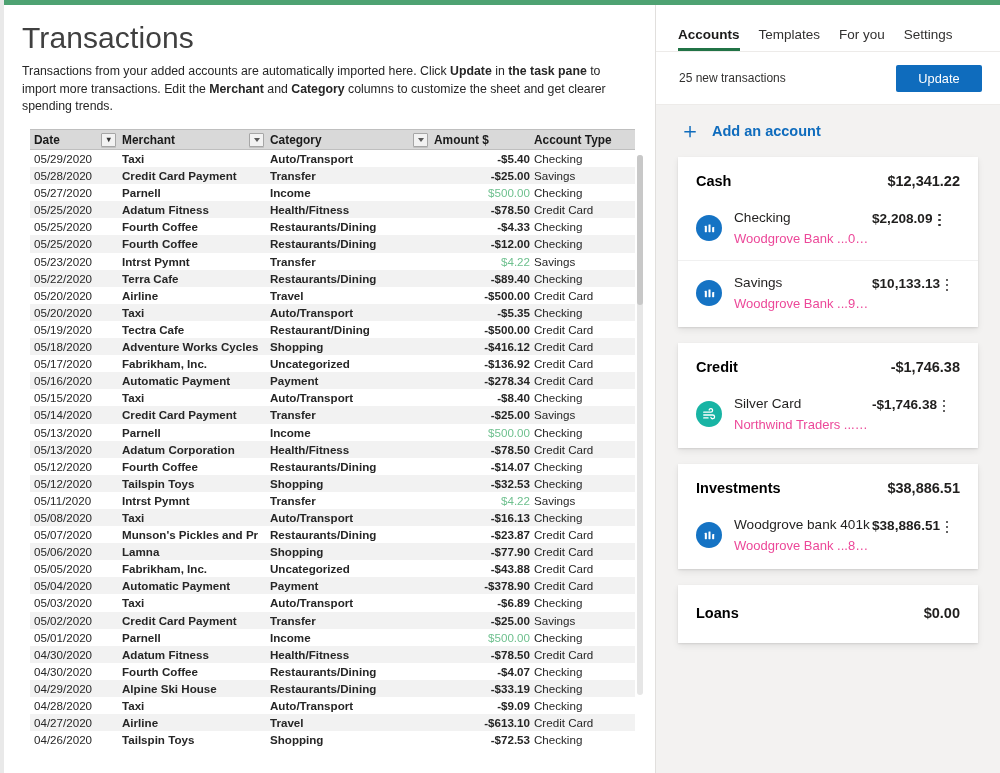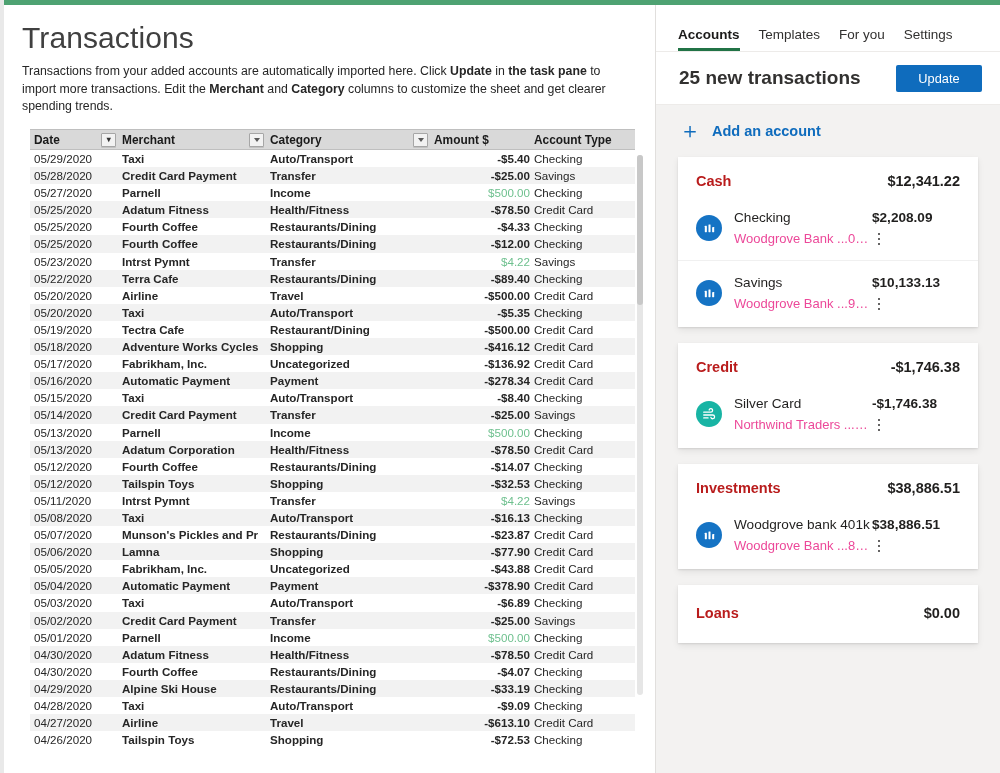--- a/index.html
+++ b/index.html
@@ -198,23 +198,22 @@
   .pane-sub {
     background: #ffffff;
     height: 53px;
     display: flex;
     align-items: center;
     justify-content: space-between;
     padding: 0 18px 0 23px;
     border-bottom: 1px solid #edebe9;
   }
   .pane-sub .sub-text {
-    font-size: 19px;
+    font-size: 12px;
     color: #323130;
-    font-weight: bold;
   }
   .update-btn {
     background: #0f6cbd;
     color: #ffffff;
     border: none;
     border-radius: 2px;
     font-size: 12.8px;
     font-family: "Liberation Sans", sans-serif;
     padding: 0 16px;
     height: 27px;
@@ -248,21 +247,21 @@
     box-shadow: 0 0.6px 1.8px rgba(0,0,0,0.10), 0 3px 7px rgba(0,0,0,0.07);
     padding: 0 0 2px 0;
   }
   .card-head {
     display: flex;
     align-items: center;
     justify-content: space-between;
     padding: 16px 18px 13px 18px;
   }
   .card-head .ch-title {
-    font-size: 14.5px; color: #b91c1c; font-weight: bold;
+    font-size: 14.5px; color: #000000; font-weight: bold;
   }
   .card-head .ch-amt {
     font-size: 14.5px; color: #201f1e; font-weight: bold;
   }
   .acct-row {
     display: flex;
     align-items: flex-start;
     padding: 6px 14px 12px 18px;
     position: relative;
   }
@@ -281,21 +280,21 @@
     line-height: 19px;
     white-space: nowrap; overflow: hidden; text-overflow: ellipsis;
   }
   .acct-sub {
     font-size: 13px; color: #ec4899;
     line-height: 19px; margin-top: 2px;
     white-space: nowrap; overflow: hidden; text-overflow: ellipsis;
   }
   .acct-right {
     flex: 0 0 auto;
-    display: flex; flex-direction: column; align-items: flex-start;
+    display: flex; flex-direction: row; align-items: center;
     min-width: 92px;
   }
   .acct-amt {
     font-size: 13.6px; color: #201f1e; font-weight: bold;
     line-height: 19px; white-space: nowrap;
   }
   .kebab {
     margin-top: 4px; margin-right: 6px;
     width: 14px; height: 16px;
     display: flex; flex-direction: column; align-items: center;

